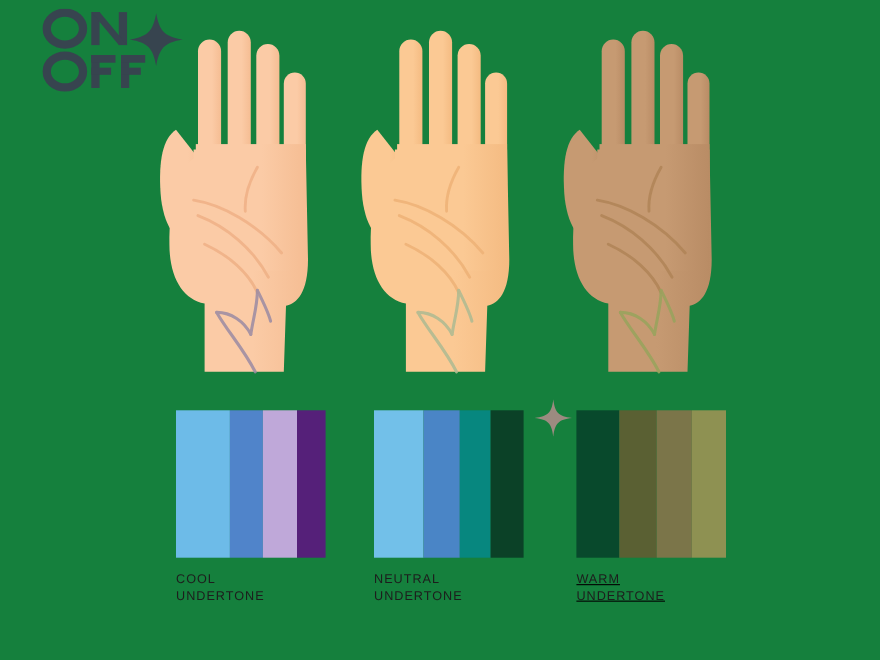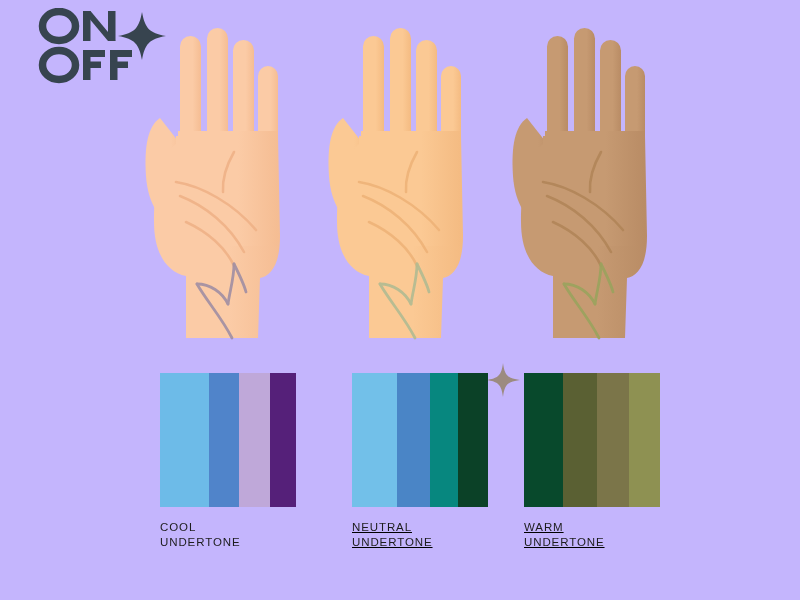--- a/index.html
+++ b/index.html
@@ -7,21 +7,21 @@
     padding: 0;
     background: #ffffff;
   }
   body {
     font-family: "Liberation Sans", sans-serif;
   }
   #canvas {
     position: relative;
     width: 800px;
     height: 600px;
-    background: #c4b5fd;
+    background: #15803d;
     overflow: hidden;
   }
 
   
   #logo {
     position: absolute;
     left: 38px;
     top: 8px;
     width: 130px;
     height: 78px;
@@ -39,21 +39,21 @@
   #hand-cool    { left: 130px; }
   #hand-neutral { left: 313px; }
   #hand-warm    { left: 497px; }
 
   
   .palette-group {
     position: absolute;
     top: 373px;
   }
   #palette-cool    { left: 160px; }
-  #palette-neutral { left: 352px; text-decoration: underline; }
+  #palette-neutral { left: 340px; }
   #palette-warm    { left: 524px; text-decoration: underline; }
 
   .swatch-row {
     display: flex;
     width: 136px;
     height: 134px;
   }
   .swatch { height: 100%; }
 
   .palette-label {

